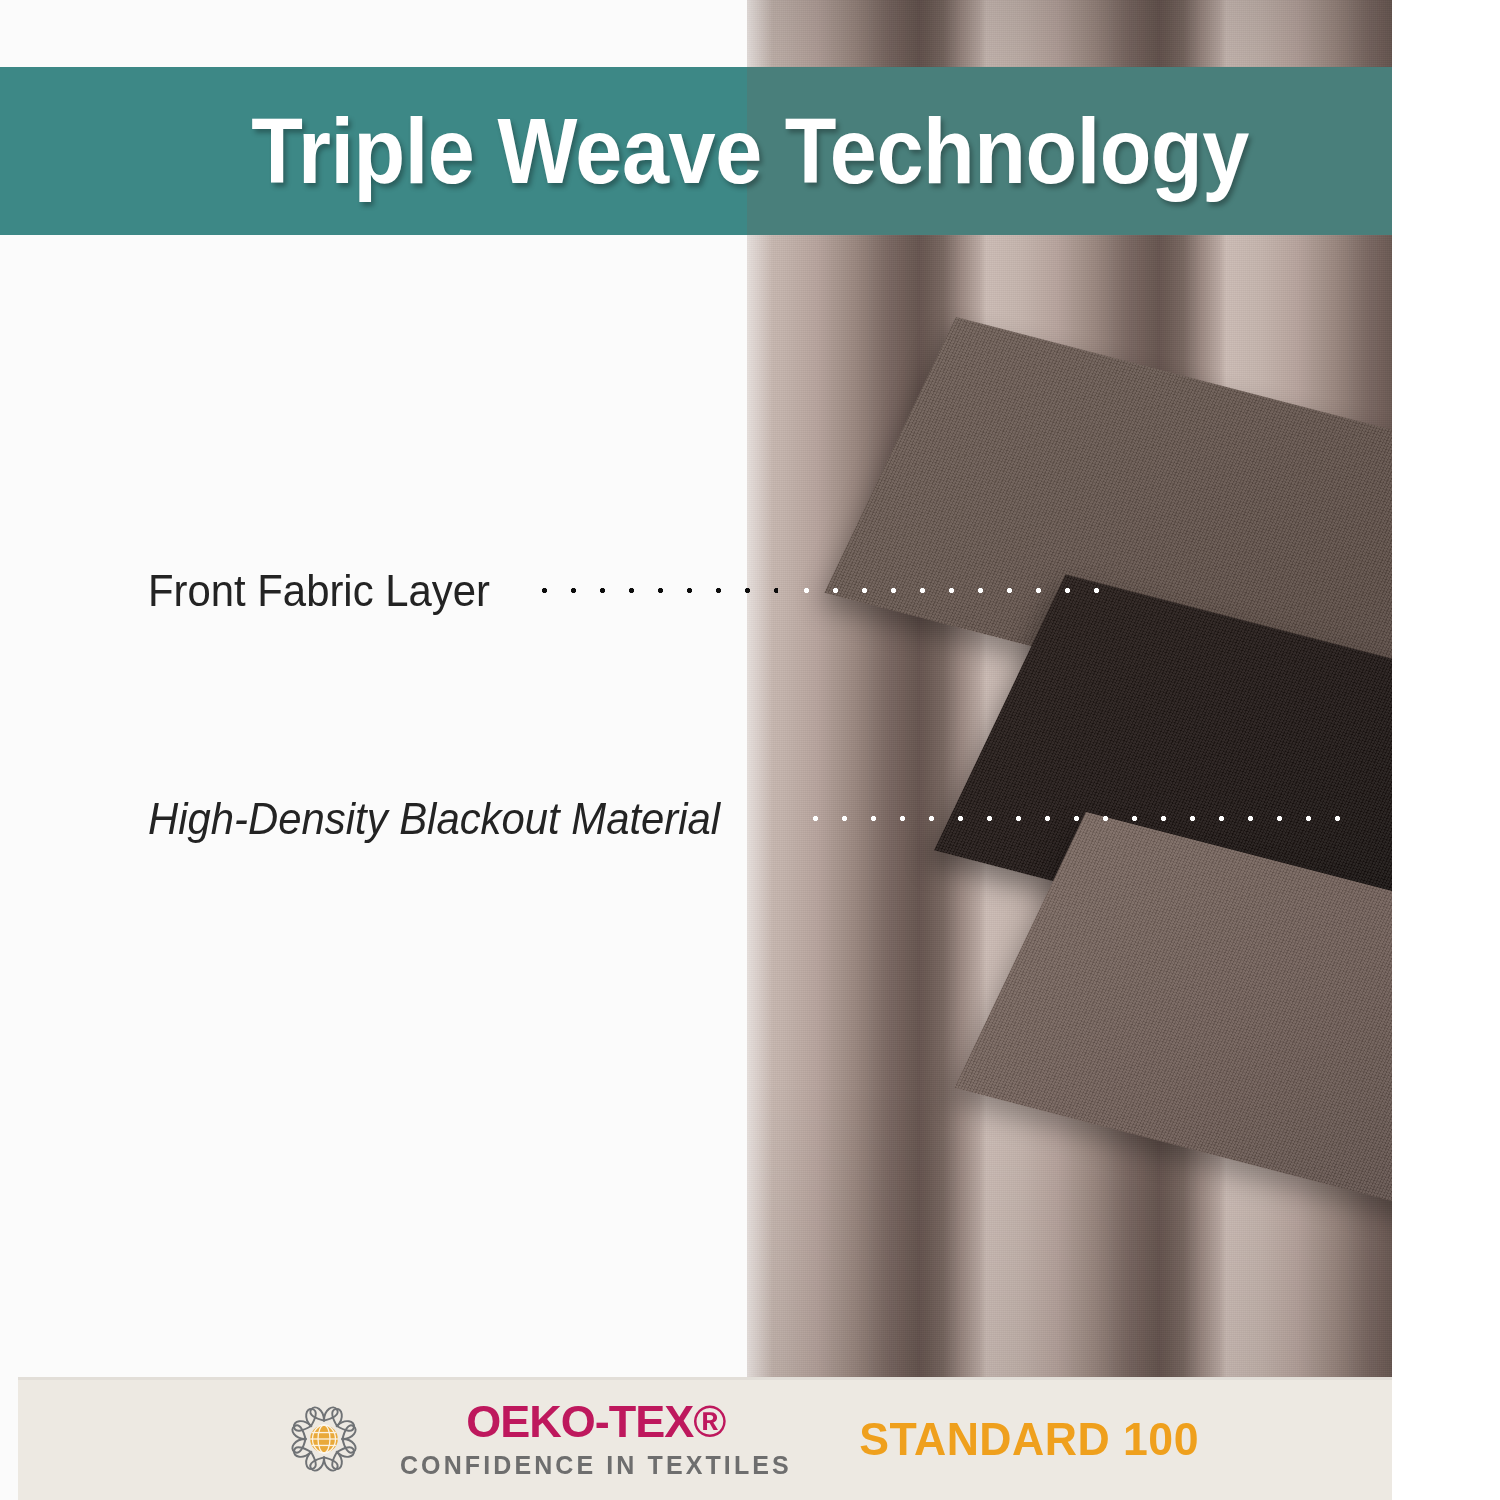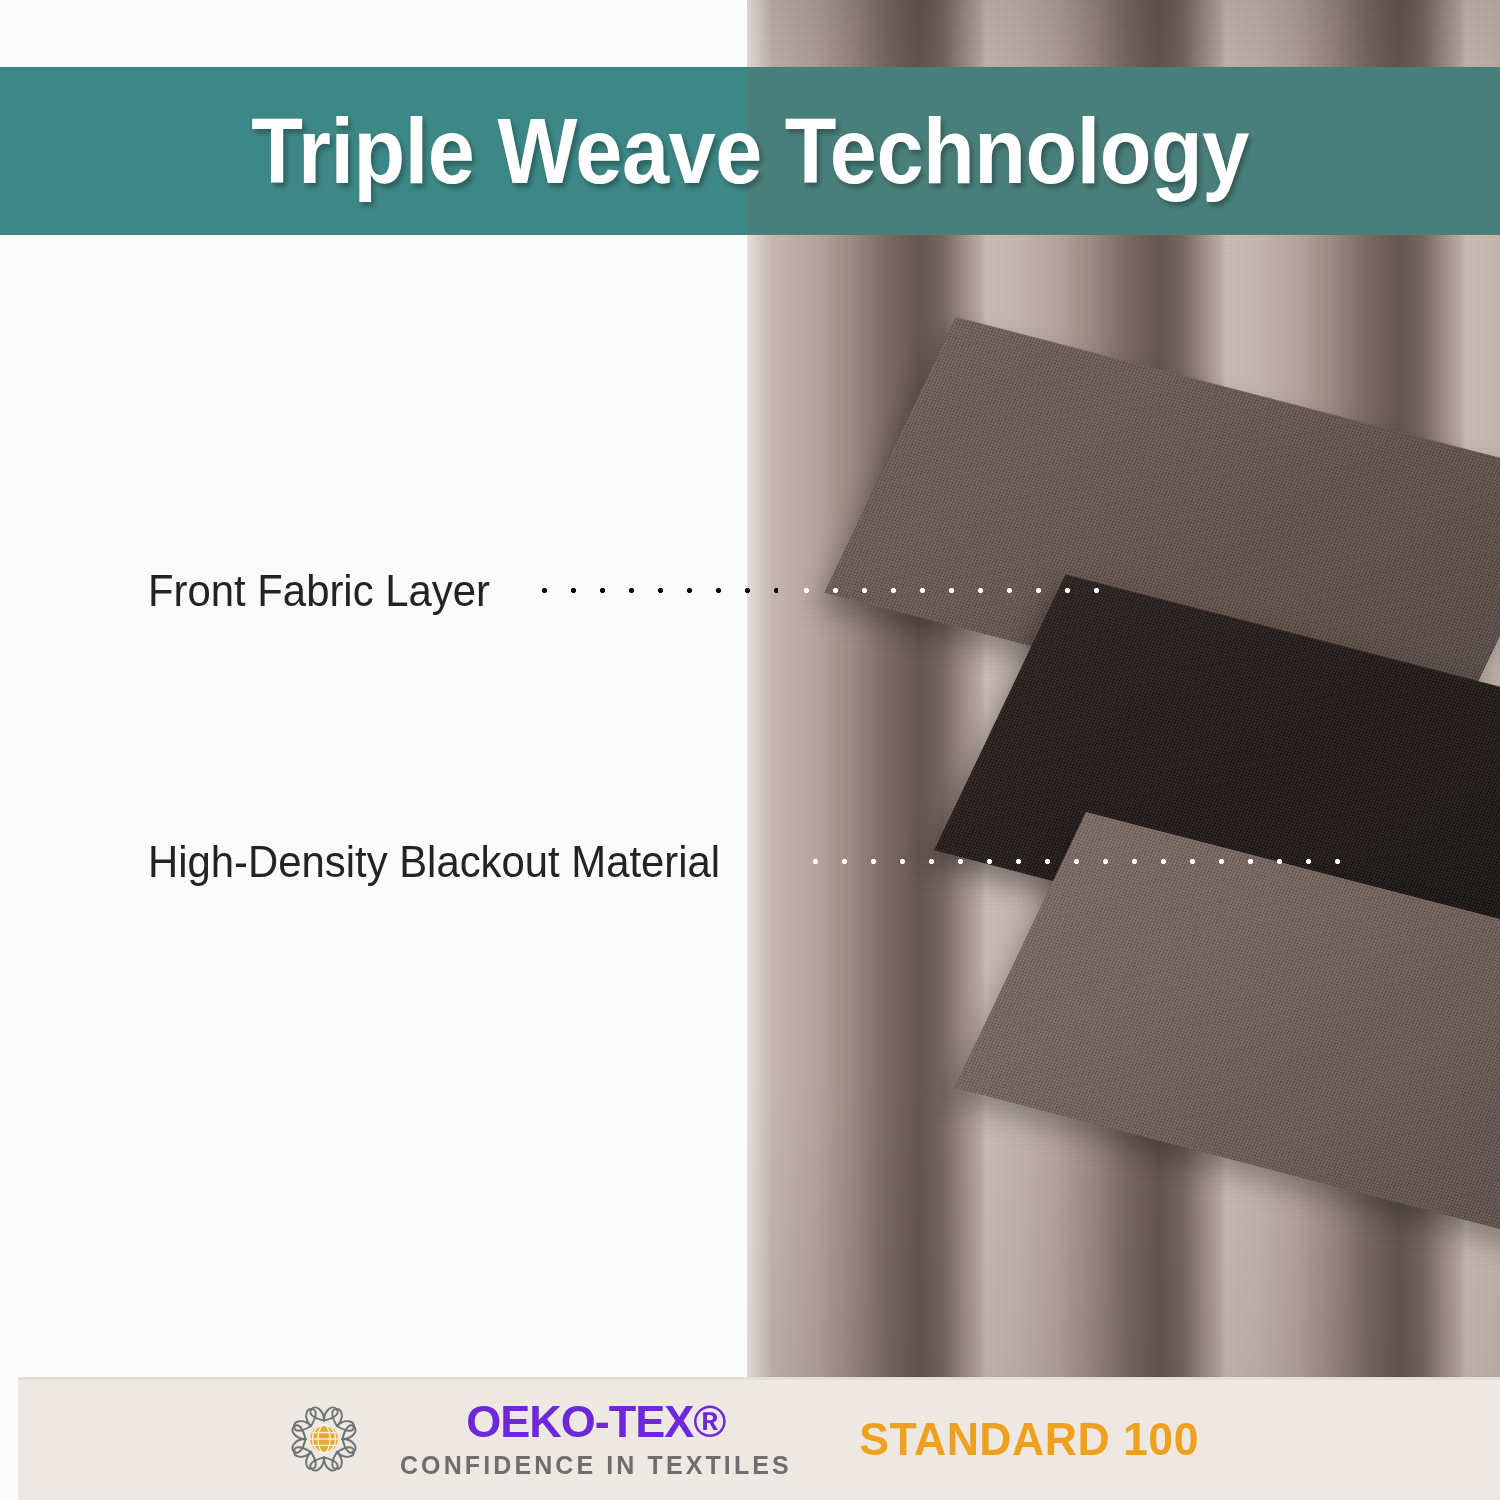--- a/index.html
+++ b/index.html
@@ -4,21 +4,21 @@
 <style>
   * { margin:0; padding:0; box-sizing:border-box; }
   html,body{
     width:1500px; height:1500px; overflow:hidden;
     background:#ffffff;
     font-family:"Liberation Sans", sans-serif;
   }
 
   #poster{
     position:relative;
-    width:1500px; height:1500px;
+    width:1392px; height:1500px;
     background:#fbfbfb;
     overflow:hidden;
   }
 
   
   .photo{
     position:absolute;
     left:747px; top:0; width:753px; height:1377px;
     overflow:hidden;
     background:#9a8a85;
@@ -146,21 +146,21 @@
     margin-left:14px;
     background-image:radial-gradient(circle closest-side, currentColor 48%, rgba(0,0,0,0) 52%);
     background-size:29px 11px;
     background-repeat:repeat-x;
     background-position:0 50%;
   }
   .leader.dark{ color:#0d0d0d; }
   .leader.light{ color:#ffffff; }
 
   .row1{ top:528px;margin-top:32px; }
-  .row2{ top:831px; }
+  .row2{ top:788px;font-style:italic; }
   .row3{ top:1035px; }
 
   
   .footer{
     position:absolute;
     left:18px; top:1377px; width:1482px; height:123px;
     background:#ede9e2;
     display:flex; align-items:center; justify-content:center;
     z-index:50;
   }
@@ -172,21 +172,21 @@
     width:92px; height:92px;
     position:relative;
     flex:0 0 auto;
     margin-right:30px;
   }
   .oeko-words{
     display:flex; flex-direction:column; align-items:center;
     margin-right:62px;
   }
   .oeko-words .t1{
-    color:#6d28d9;
+    color:#be185d;
     font-size:45px;
     font-weight:bold;
     letter-spacing:-1px;
     line-height:1;
     white-space:nowrap;
   }
   .oeko-words .t2{
     color:#6e6e6e;
     font-size:25px;
     font-weight:bold;

